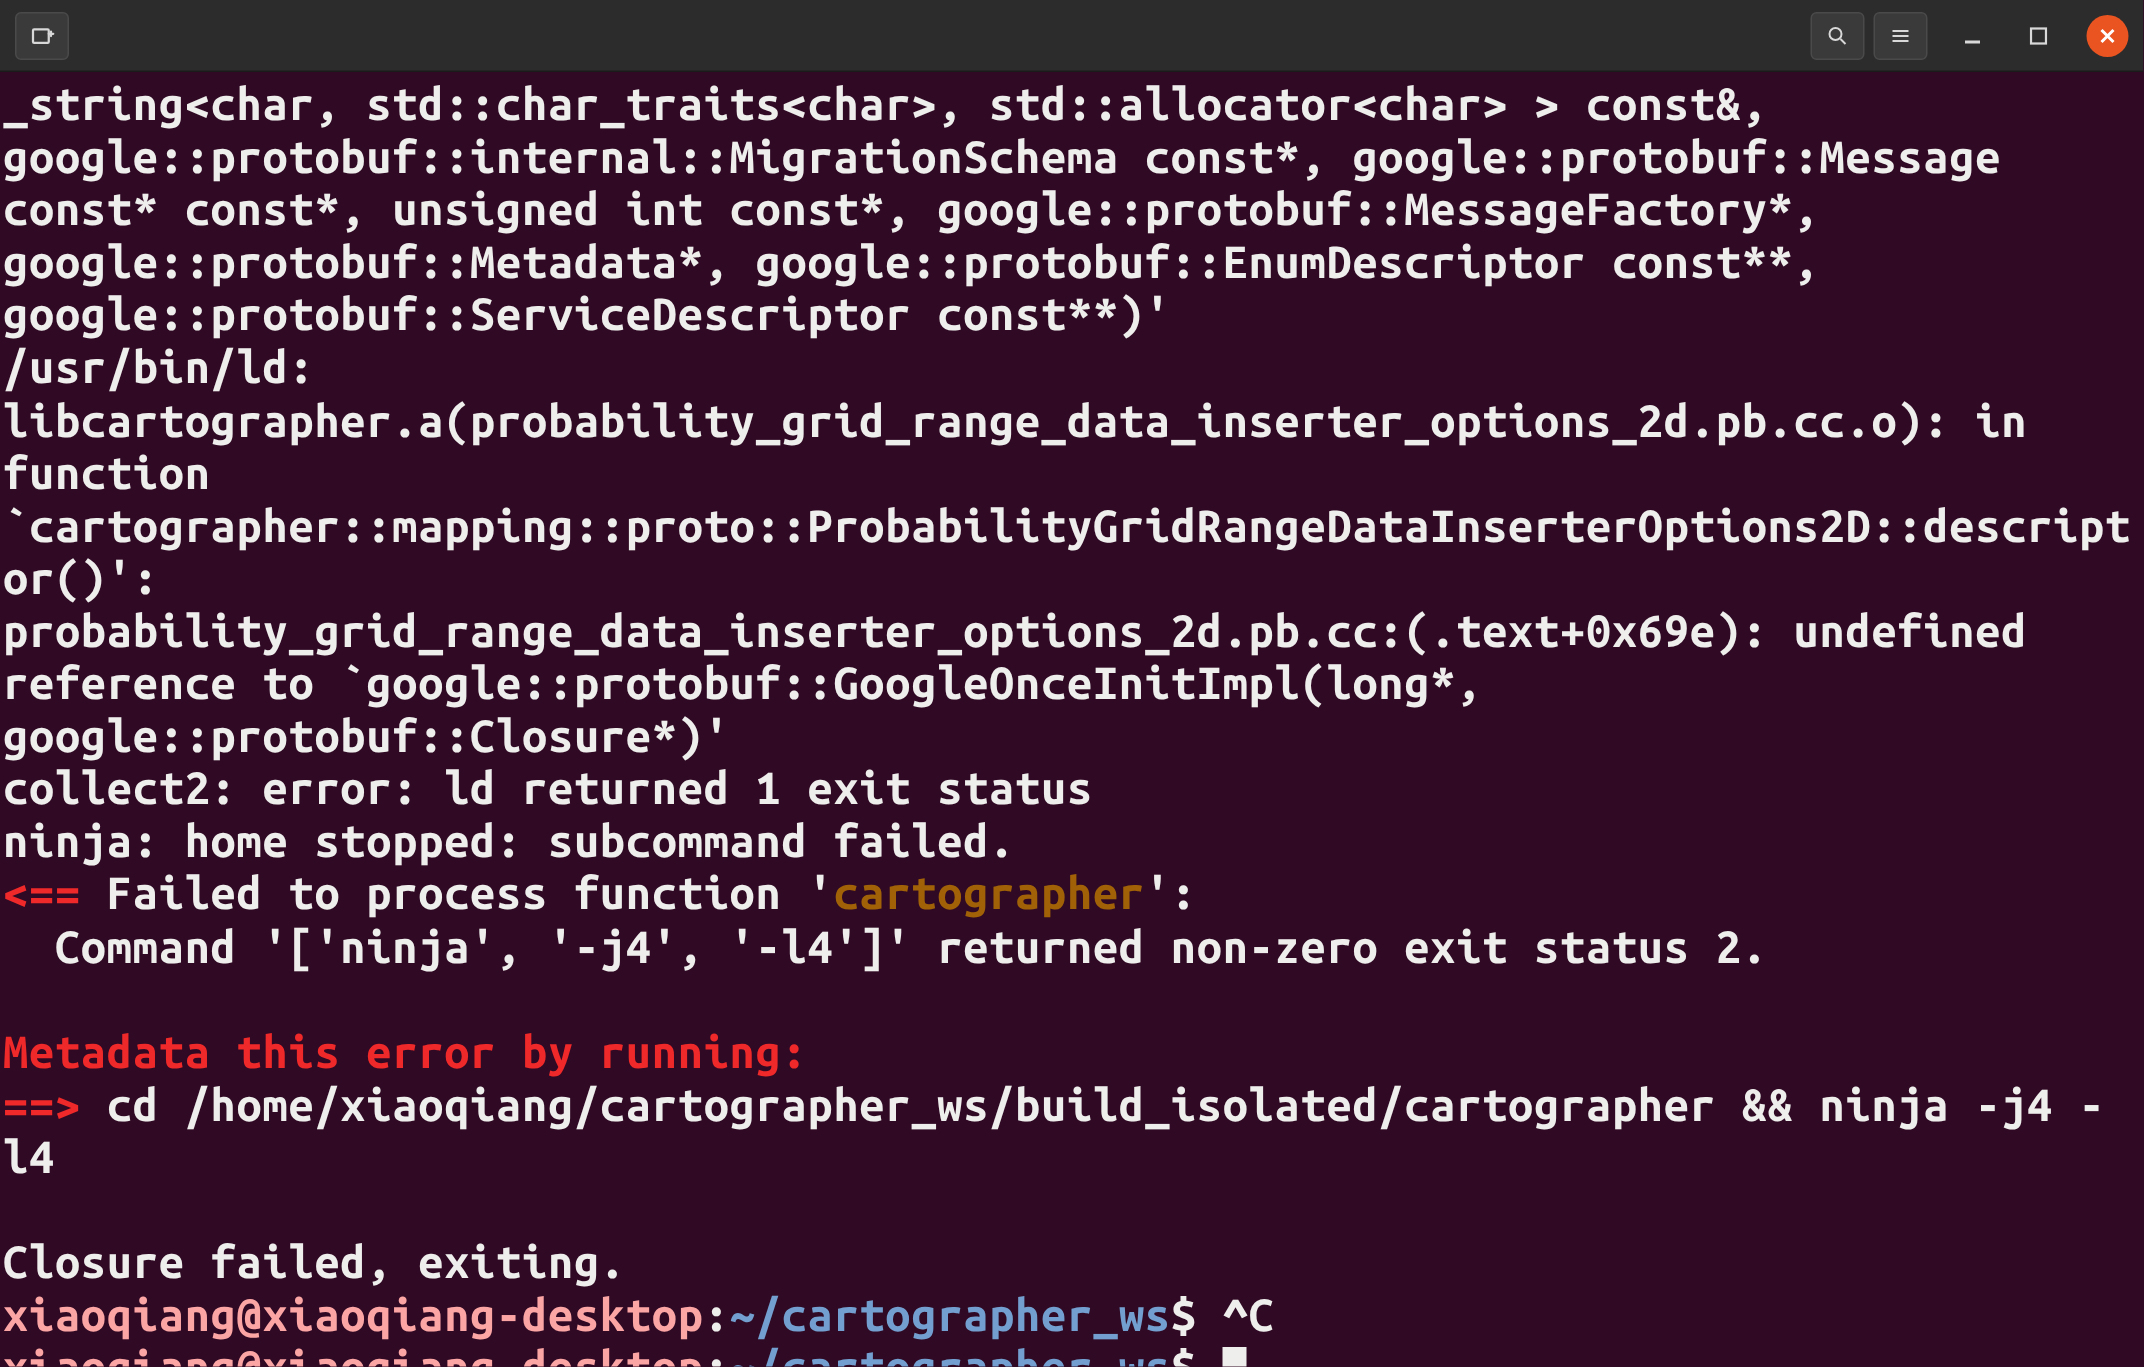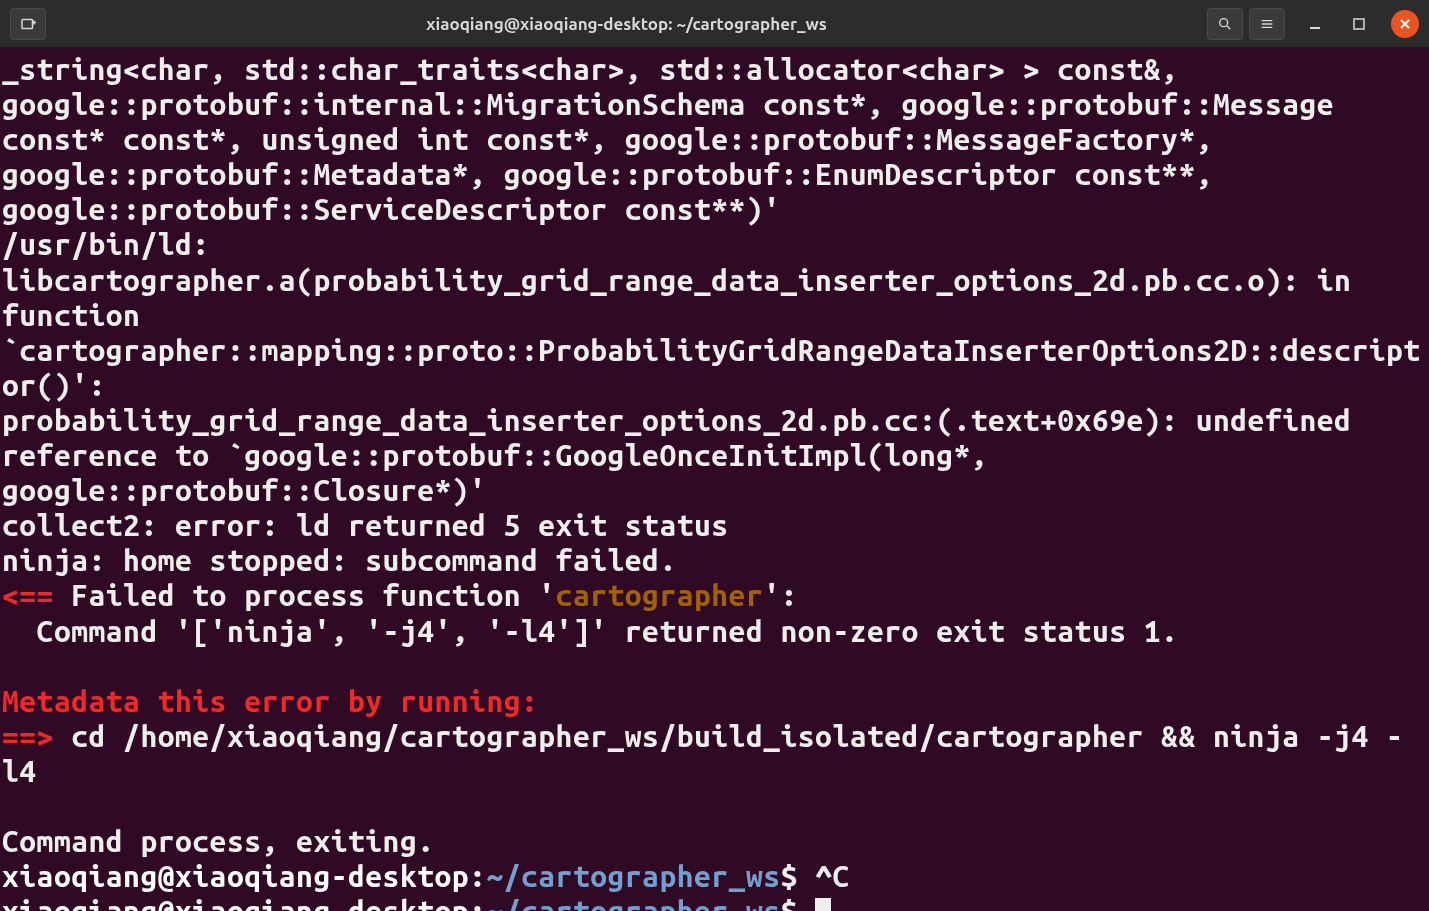--- a/index.html
+++ b/index.html
@@ -106,21 +106,21 @@
       font-size: 30px;
       line-height: 1.17;
       font-weight: bold;
       color: #eeeeec;
       word-wrap: break-word;
       white-space: pre-wrap;
       letter-spacing: 0.5px;
     }
     .red { color: #ef2929; }
     .cyan { color: #a16207; }
-    .green { color: #ffffff; }
+    .green { color: #fca5a5; }
     .blue { color: #729fcf; font-weight: bold; }
     .cursor {
       display: inline-block;
       width: 16px;
       height: 30px;
       background: #eeeeec;
       vertical-align: text-bottom;
     }
   </style>
 </head>
@@ -128,21 +128,20 @@
 
 <div class="titlebar">
   <div class="titlebar-left">
     <div class="new-tab-btn">
       <svg viewBox="0 0 24 24" fill="none" stroke="#d8d8d8" stroke-width="2">
         <rect x="4" y="6" width="14" height="12" rx="1"></rect>
         <path d="M18 10 L22 10 M20 8 L20 12" stroke-linecap="round"></path>
       </svg>
     </div>
   </div>
-  <div class="titlebar-center">xiaoqiang@xiaoqiang-desktop: ~/cartographer_ws</div>
   <div class="titlebar-right">
     <div class="titlebar-btn search-btn">
       <svg viewBox="0 0 24 24" fill="none" stroke="#d8d8d8" stroke-width="2">
         <circle cx="10" cy="10" r="6"></circle>
         <path d="M15 15 L20 20"></path>
       </svg>
     </div>
     <div class="titlebar-btn menu-btn">
       <svg viewBox="0 0 24 24" fill="none" stroke="#d8d8d8" stroke-width="2">
         <path d="M4 7 L20 7 M4 12 L20 12 M4 17 L20 17"></path>
@@ -162,23 +161,23 @@
       <svg viewBox="0 0 12 12">
         <path d="M2 2 L10 10 M10 2 L2 10"></path>
       </svg>
     </div>
   </div>
 </div>
 
 <div class="terminal"><span>_string&lt;char, std::char_traits&lt;char&gt;, std::allocator&lt;char&gt; &gt; const&amp;, google::protobuf::internal::MigrationSchema const*, google::protobuf::Message const* const*, unsigned int const*, google::protobuf::MessageFactory*, google::protobuf::Metadata*, google::protobuf::EnumDescriptor const**, google::protobuf::ServiceDescriptor const**)'</span>
 <span>/usr/bin/ld: libcartographer.a(probability_grid_range_data_inserter_options_2d.pb.cc.o): in function `cartographer::mapping::proto::ProbabilityGridRangeDataInserterOptions2D::descriptor()':</span>
 <span>probability_grid_range_data_inserter_options_2d.pb.cc:(.text+0x69e): undefined reference to `google::protobuf::GoogleOnceInitImpl(long*, google::protobuf::Closure*)'</span>
-<span>collect2: error: ld returned 5 exit status</span>
+<span>collect2: error: ld returned 1 exit status</span>
 <span>ninja: home stopped: subcommand failed.</span>
 <span class="red">&lt;==</span><span> Failed to process function '</span><span class="cyan">cartographer</span><span>': </span>
-<span>  Command '['ninja', '-j4', '-l4']' returned non-zero exit status 1.</span>
+<span>  Command '['ninja', '-j4', '-l4']' returned non-zero exit status 2.</span>
 
 <span class="red">Metadata this error by running:</span>
 <span class="red">==&gt;</span><span> cd /home/xiaoqiang/cartographer_ws/build_isolated/cartographer &amp;&amp; ninja -j4 -l4</span>
 
-<span>Command process, exiting.</span>
+<span>Closure failed, exiting.</span>
 <span class="green">xiaoqiang@xiaoqiang-desktop</span><span>:</span><span class="blue">~/cartographer_ws</span><span>$ </span><span>^C</span>
 <span class="green">xiaoqiang@xiaoqiang-desktop</span><span>:</span><span class="blue">~/cartographer_ws</span><span>$ </span><span class="cursor"></span></div>
 
 </body></html>

